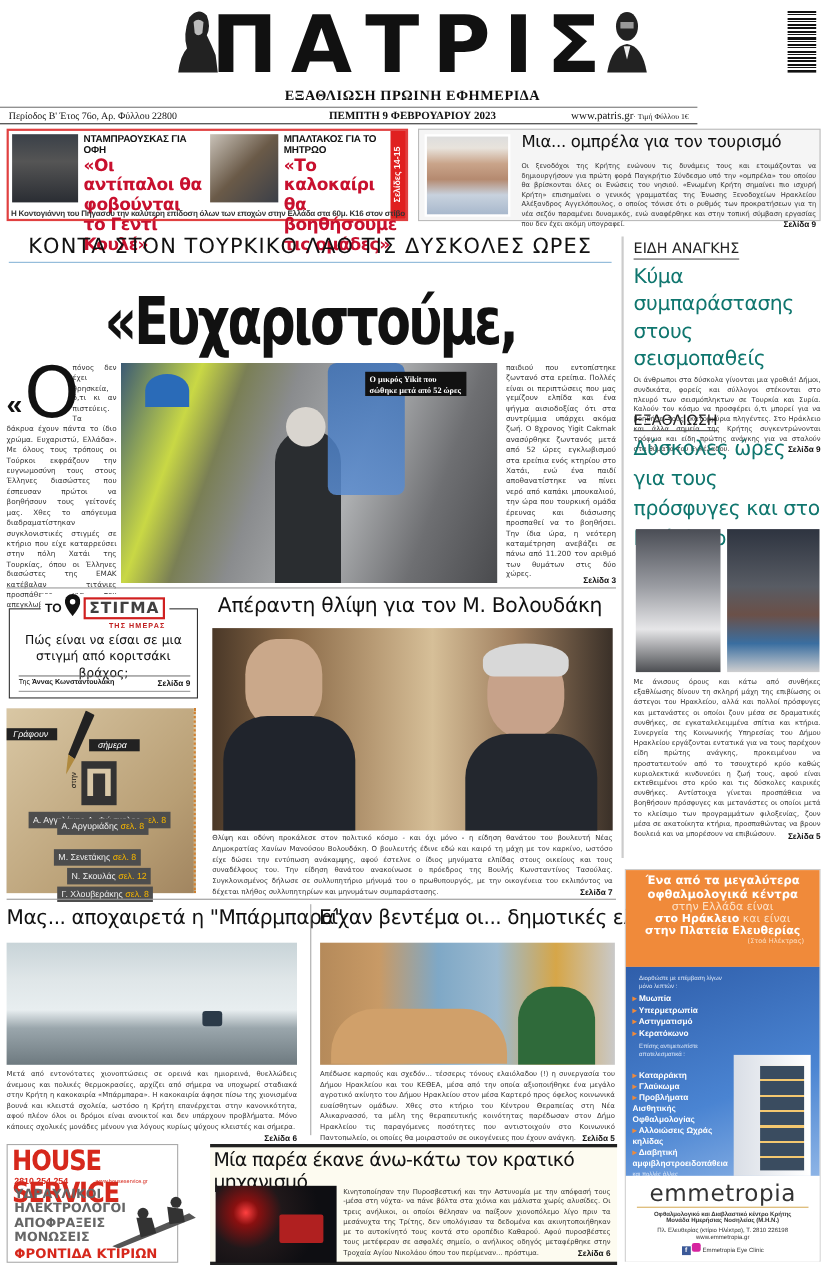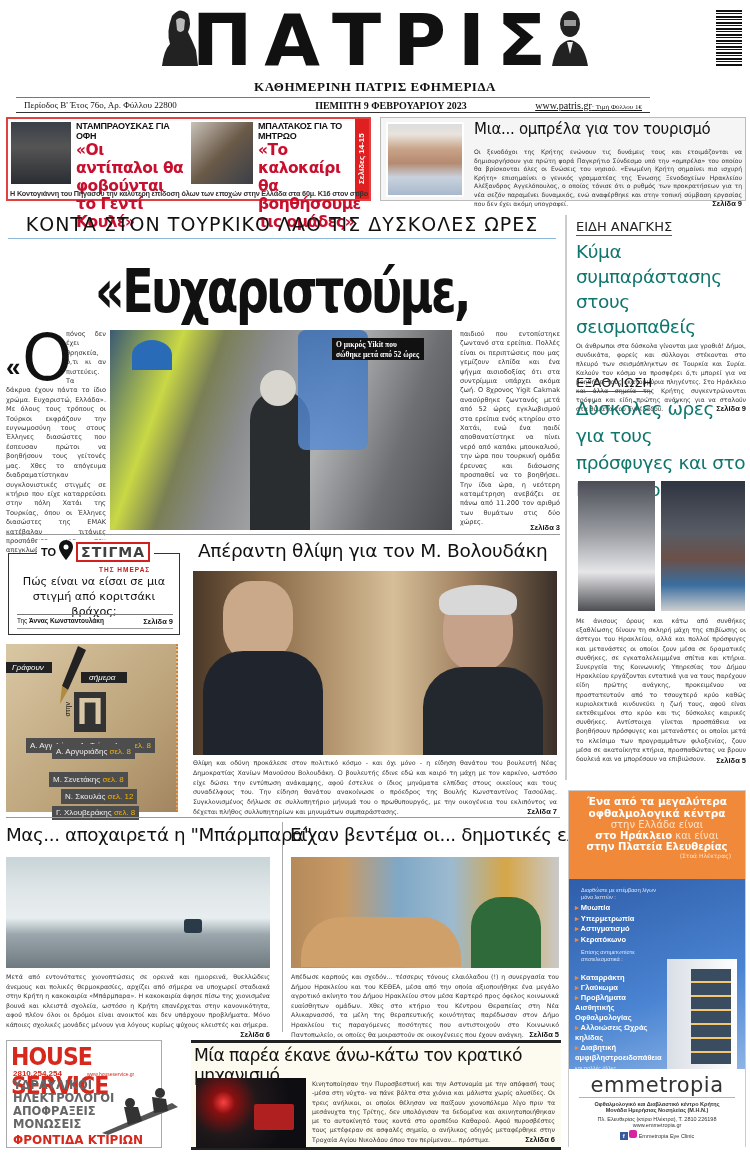--- a/index.html
+++ b/index.html
@@ -7,21 +7,21 @@
   .abs { position: absolute; }
   .body-text { font-family: "DejaVu Sans", sans-serif; font-size: 6.6px; line-height: 9.4px; color: #333; text-align: justify; }
   .page-ref { font-family: "Liberation Sans", sans-serif; font-weight: bold; font-size: 7.5px; color: #111; float: right; }
   .photo { background: #777; overflow: hidden; position: absolute; }
 
   
   .mast-title { left: 0; width: 750px; top: 2px; text-align: center; font-family: "DejaVu Sans", sans-serif; font-weight: bold; font-size: 72px; letter-spacing: 12px; line-height: 76px; color: #111; }
   .mast-sub { left: 0; width: 750px; top: 79px; text-align: center; font-family: "Liberation Serif", serif; font-weight: bold; font-size: 13px; letter-spacing: 0.5px; }
   .portrait { width: 44px; height: 62px; top: 6px; }
   .barcode { right: 8px; top: 10px; width: 26px; height: 56px; background: repeating-linear-gradient(180deg, #111 0 2px, #fff 2px 3px, #111 3px 4px, #fff 4px 6px); }
-  .dateline { top: 97px; left: 0; width: 634px; height: 16px; border-top: 1px solid #777; border-bottom: 1.5px solid #333; margin-left: 16px; }
+  .dateline { top: 97px; left: 0; width: 634px; height: 16px; border-top: 1px solid #777; border-bottom: 1.5px solid #333; }
   .dateline span { position: absolute; top: 2px; font-family: "Liberation Serif", serif; font-size: 9px; }
 
   
   .sports { left: 6px; top: 117px; width: 365px; height: 84px; border: 2px solid #e04040; background: #fff; }
   .sports .side { position: absolute; right: 0; top: 0; width: 14px; height: 100%; background: #e02020; color: #fff; font-size: 8px; font-weight: bold; writing-mode: vertical-rl; transform: rotate(180deg); text-align: center; line-height: 14px; }
   .sp-kicker { font-family: "Liberation Sans", sans-serif; font-weight: bold; font-size: 9px; color: #111; letter-spacing: -0.2px; }
   .sp-head { font-family: "DejaVu Sans", sans-serif; font-weight: bold; font-size: 15.5px; line-height: 18px; color: #c8102e; letter-spacing: -0.5px; }
   .sp-foot { position: absolute; left: 2px; bottom: 1px; font-size: 7.3px; font-weight: bold; color: #333; letter-spacing: -0.2px; }
 
   
@@ -65,25 +65,25 @@
 <div class="abs mast-title">ΠΑΤΡΙΣ</div>
 <div class="abs portrait" style="left:548px;">
   <svg width="44" height="62" viewBox="0 0 44 62">
       <ellipse cx="22" cy="18" rx="10" ry="13" fill="#222"></ellipse>
       <path d="M16 14 h12 v6 h-12z" fill="#999"></path>
       <path d="M4 60 Q8 36 22 34 Q36 36 40 60Z" fill="#222"></path>
       <path d="M19 36 L22 48 L25 36Z" fill="#eee"></path>
     </svg>
 </div>
 <div class="abs barcode"></div>
-<div class="abs mast-sub">ΚΑΘΗΜΕΡΙΝΗ ΠΑΤΡΙΣ ΕΦΗΜΕΡΙΔΑ</div>
+<div class="abs mast-sub">ΕΞΑΘΛΙΩΣΗ ΠΡΩΙΝΗ ΕΦΗΜΕΡΙΔΑ</div>
 <div class="abs dateline">
   <span style="left:8px;">Περίοδος Β' Έτος 76ο, Αρ. Φύλλου 22800</span>
   <span style="left:0;width:750px;text-align:center;font-weight:bold;font-size:10px;">ΠΕΜΠΤΗ 9 ΦΕΒΡΟΥΑΡΙΟΥ 2023</span>
-  <span style="right:8px;text-decoration:underline;"><span style="position:static;font-size:10px;">www.patris.gr</span><span style="position:static;font-size:7px;">· Τιμή Φύλλου 1€</span></span>
+  <span style="right:8px;"><span style="position:static;font-size:10px;">www.patris.gr</span><span style="position:static;font-size:7px;">· Τιμή Φύλλου 1€</span></span>
 </div>
 
 <div class="abs sports">
   <div class="photo" style="left:3px;top:3px;width:60px;height:62px;background:linear-gradient(180deg,#3a4048,#555 40%,#2a2d33);"></div>
   <div style="position:absolute;left:68px;top:2px;width:110px;">
     <div class="sp-kicker">ΝΤΑΜΠΡΑΟΥΣΚΑΣ ΓΙΑ ΟΦΗ</div>
     <div class="sp-head">«Οι αντίπαλοι θα φοβούνται το Γεντί Κουλέ»</div>
   </div>
   <div class="photo" style="left:183px;top:3px;width:62px;height:62px;background:linear-gradient(135deg,#c9c2b8,#6a5a48 50%,#3b3f48);"></div>
   <div style="position:absolute;left:250px;top:2px;width:100px;">

